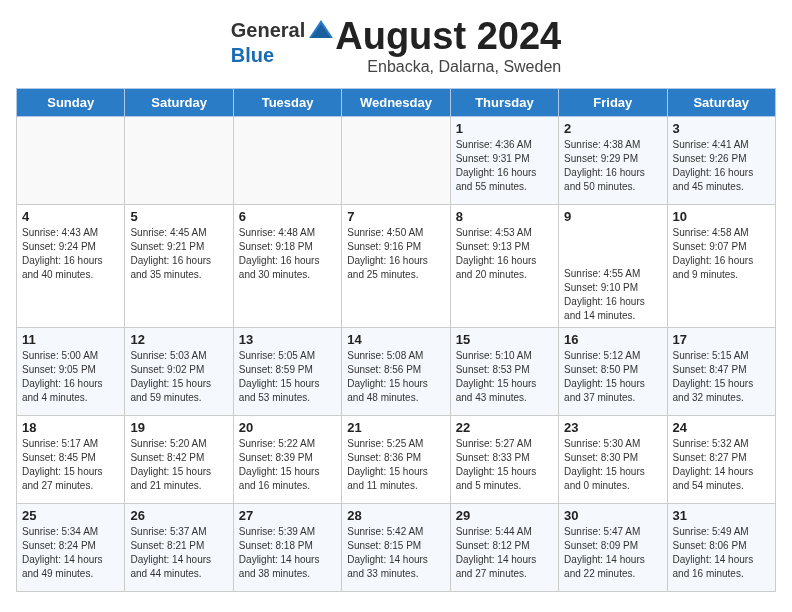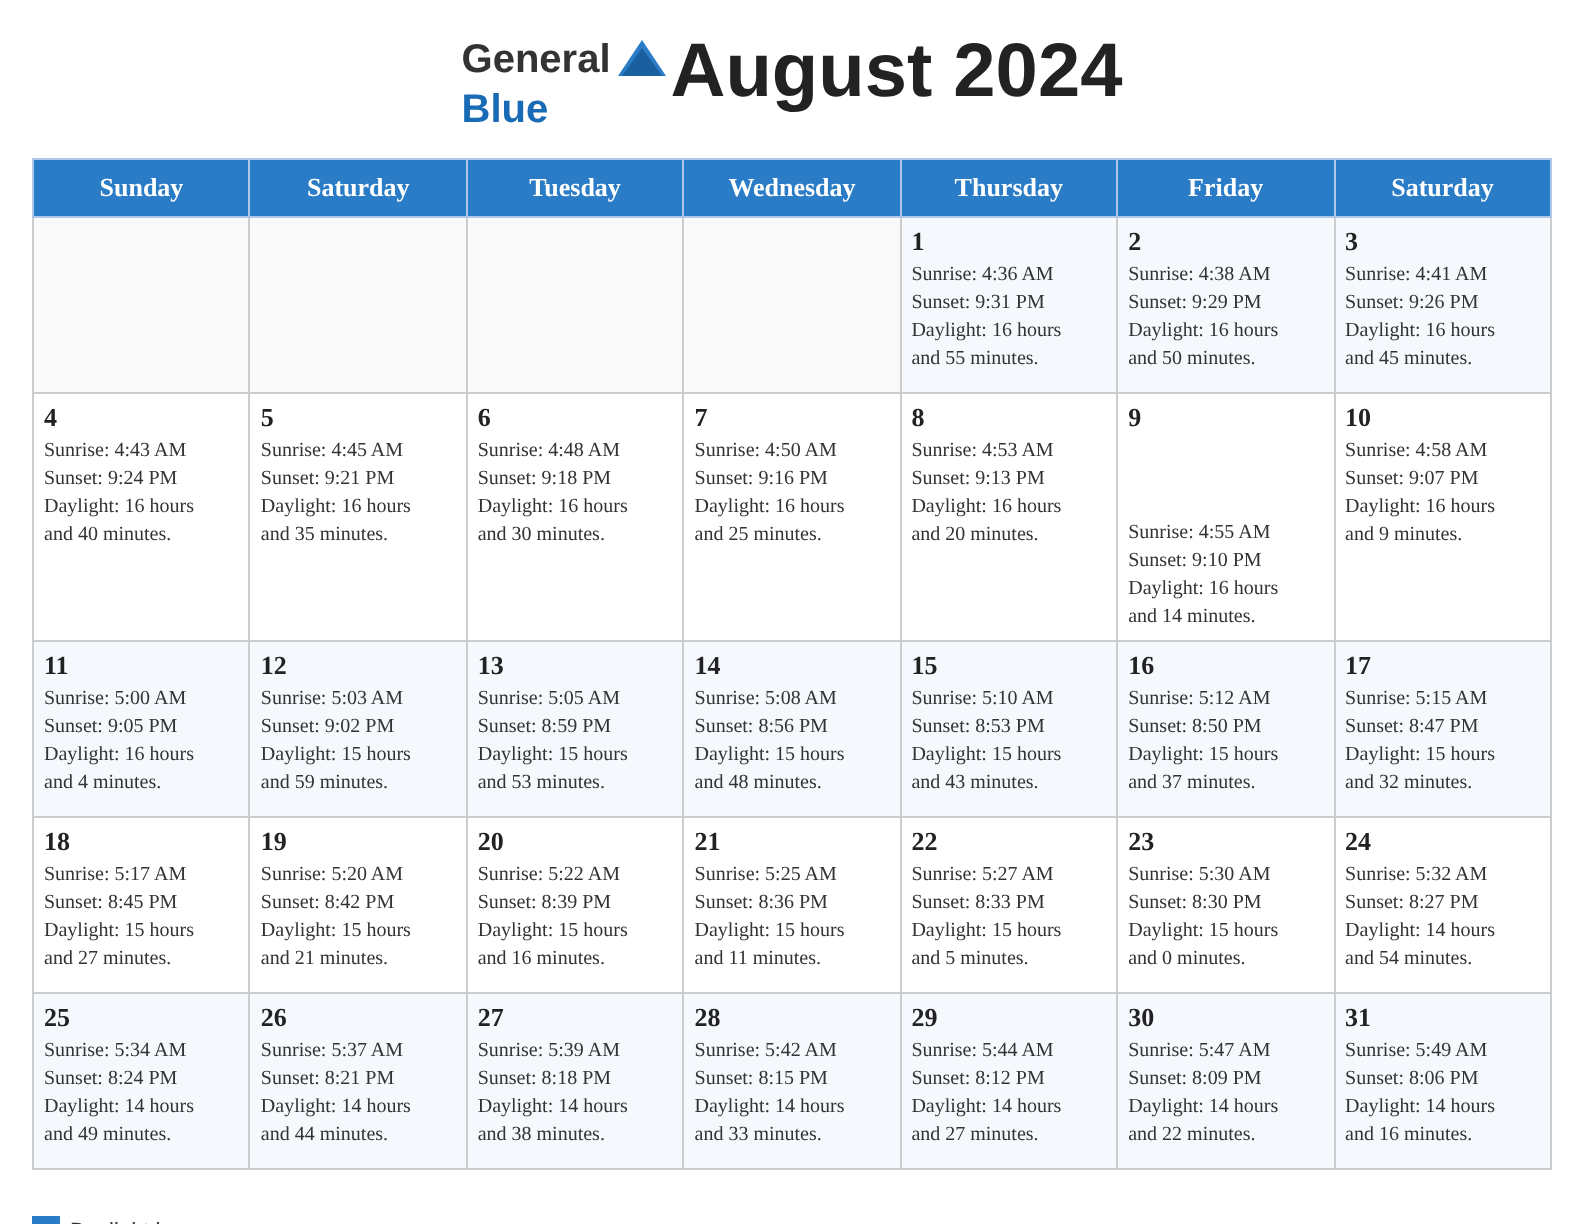--- a/index.html
+++ b/index.html
@@ -50,21 +50,20 @@
       line-height: 1.1;
     }
     .subtitle {
       font-size: 16px;
       color: #444;
     }
     .calendar {
       width: 100%;
       border-collapse: collapse;
       table-layout: fixed;
-      font-family: Liberation Serif, serif;
     }
     .calendar thead th {
       background-color: #2a7cc7;
       color: #fff;
       font-size: 13px;
       font-weight: bold;
       padding: 6px 4px;
       text-align: center;
       border: 1px solid #b0c8e8;
     }
@@ -124,20 +123,21 @@
         <polygon points="14,4 26,22 2,22" fill="#2a7cc7"></polygon>
         <polygon points="14,8 24,22 4,22" fill="#1a5fa0"></polygon>
       </svg>
     </div>
     <div>
       <span class="logo-blue">Blue</span>
     </div>
   </div>
   <div class="title-area">
     <div class="month-title">August 2024</div>
+    <div class="subtitle">Enbacka, Dalarna, Sweden</div>
   </div>
 </div>
 
 <table class="calendar">
   <thead>
     <tr>
     <th>Sunday</th>
         <th>Saturday</th>
         <th>Tuesday</th>
         <th>Wednesday</th>

